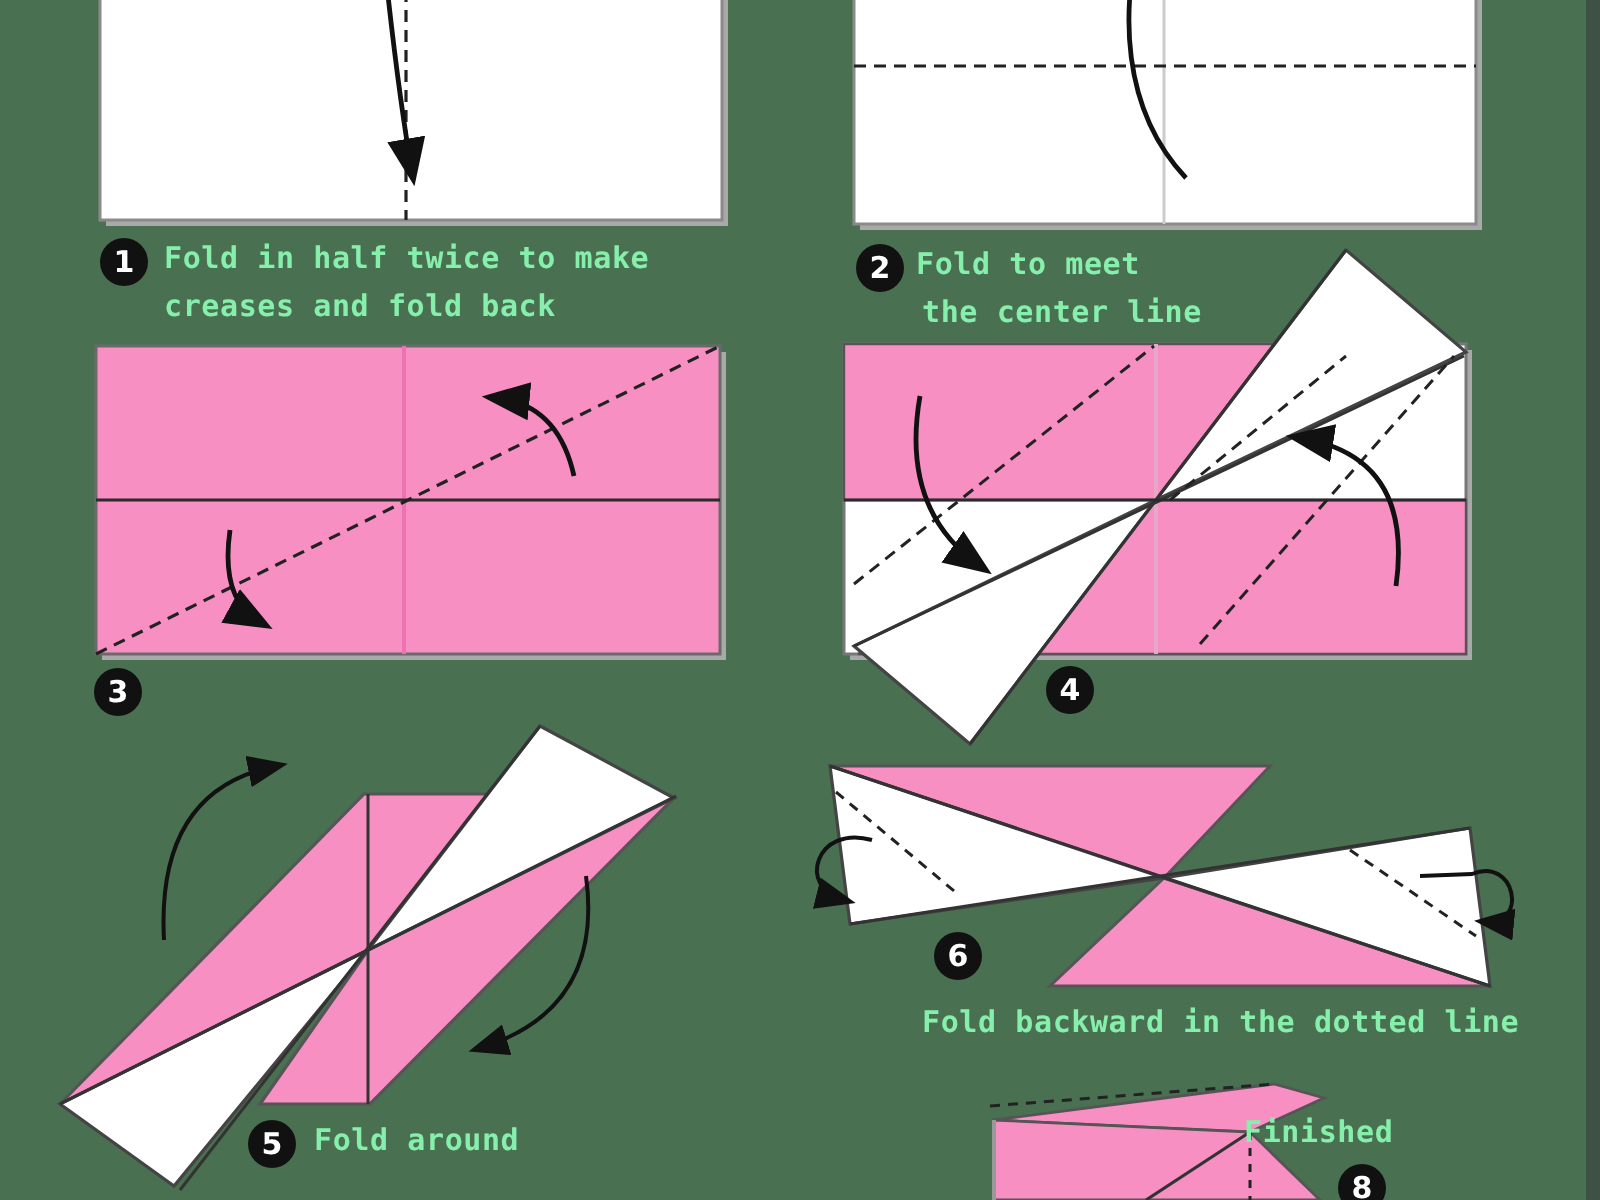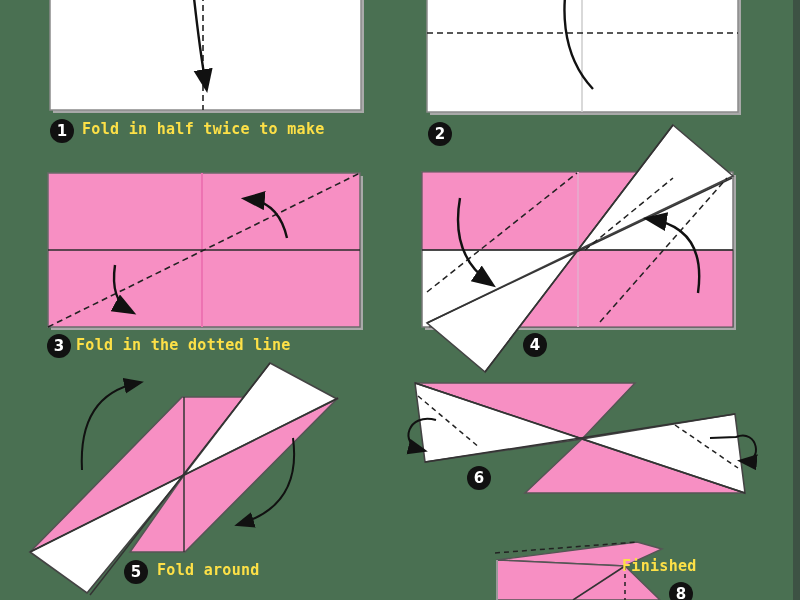--- a/index.html
+++ b/index.html
@@ -11,21 +11,21 @@
   .edge-strip{position:absolute;top:0;right:0;width:7px;height:600px;background:#3d5244;}
   svg{position:absolute;left:0;top:0;}
   .badge{
     position:absolute;width:24px;height:24px;border-radius:50%;
     background:#111;color:#fff;display:flex;align-items:center;justify-content:center;
     font:700 15px "DejaVu Sans", sans-serif;
   }
   .lbl{
     position:absolute;white-space:nowrap;
     font:700 15px "DejaVu Sans Mono", monospace;
-    color:#fde047;letter-spacing:0.3px;
+    color:#86efac;letter-spacing:0.3px;
   }
 </style>
 </head>
 <body>
 
 <div id="stage">
 
   <svg width="800" height="600" viewBox="0 0 800 600">
     <defs>
       <marker id="ah" orient="auto" markerWidth="11" markerHeight="10" refX="7" refY="4">
@@ -127,18 +127,21 @@
       <span>5</span>
     </div>
   <div class="badge" style="left:467px;top:466px">
       <span>6</span>
     </div>
   <div class="badge" style="left:669px;top:582px">
       <span>8</span>
     </div>
 
   <div class="lbl" style="left:82px;top:120px">Fold in half twice to make</div>
-  <div class="lbl" style="left:76px;top:336px">Fold in the dotted line</div>
+  <div class="lbl" style="left:82px;top:144px">creases and fold back</div>
+  <div class="lbl" style="left:458px;top:123px">Fold to meet</div>
+  <div class="lbl" style="left:461px;top:147px">the center line</div>
   <div class="lbl" style="left:157px;top:561px">Fold around</div>
+  <div class="lbl" style="left:461px;top:502px">Fold backward in the dotted line</div>
   <div class="lbl" style="left:622px;top:557px">Finished</div>
 
   <div class="edge-strip"></div>
 </div>
 
 </body></html>

